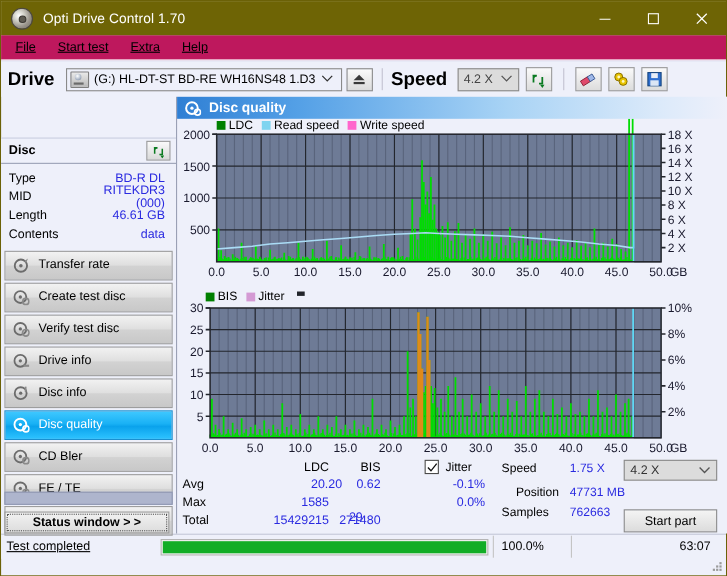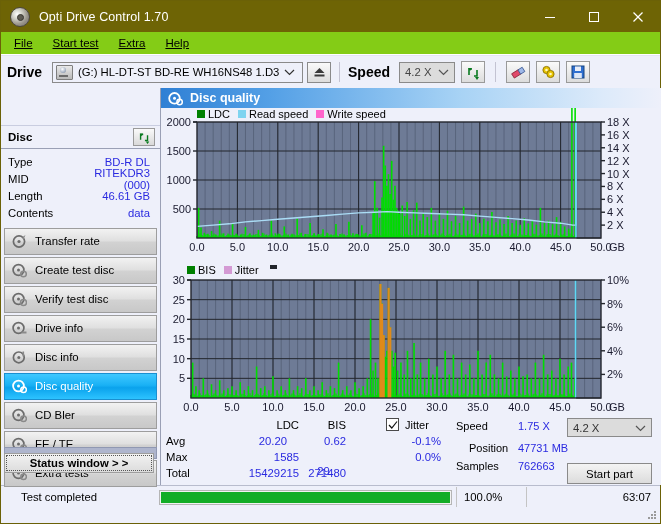--- a/index.html
+++ b/index.html
@@ -34,34 +34,34 @@
   .tb-title{color:#ffffff;font-size:12.5px;letter-spacing:.1px;}
   .tb-buttons{position:absolute;right:0;top:0;height:31px;display:flex;}
   .tb-btn{
     width:44px;height:31px;display:flex;align-items:center;justify-content:center;
     color:#ffffff;font-size:13px;line-height:1;
   }
   .tb-btn svg{display:block;}
 
   
   .menubar{
-    height:22px;background:#84cc16;display:flex;align-items:center;
+    height:22px;background:#be185d;display:flex;align-items:center;
     padding-left:7px;border-bottom:1px solid #ffffff;
   }
   .menu-item{
     font-size:11.5px;color:#000;padding:2px 10px 2px 6px;margin-right:4px;
   }
   .menu-item u{text-decoration:underline;}
 
   
   .drivebar{
     height:32px;background:#eef0fa;display:flex;align-items:center;
     padding:0 6px;border-top:1px solid #e3e5f3;
   }
-  .lbl{font-size:14px;color:#000;font-weight:bold;}
+  .lbl{font-size:17px;color:#000;font-weight:bold;}
   .drive-combo{
     margin-left:10px;height:21px;width:251px;background:#eef0fa;
     border:1px solid #8a8a8a;display:flex;align-items:center;
     box-sizing:border-box;
   }
   .drive-ico{
     width:15px;height:13px;margin-left:3px;margin-right:5px;flex:0 0 auto;
     background:linear-gradient(#e9e9e9,#b9b9b9);
     border:1px solid #7e7e7e;border-radius:1px;position:relative;
   }
@@ -129,21 +129,21 @@
     font-size:11.4px;color:#000;
   }
   .navbtn.active{
     background:linear-gradient(#3fc8ff 0%,#19b1f5 45%,#0aa2ec 55%,#2dc3ff 100%);
     border:1px solid #1a8fd0;color:#ffffff;
   }
   .navbtn .nav-ico{margin-right:8px;display:flex;}
   .nav-text{line-height:1;}
 
   .statuswin{
-    position:absolute;left:3px;bottom:12px;width:150px;height:20px;box-sizing:border-box;
+    position:absolute;left:3px;bottom:0;width:150px;height:20px;box-sizing:border-box;
     background:linear-gradient(#f2f2f2,#dcdcdc);border:1px solid #9d9d9d;
     display:flex;align-items:center;justify-content:center;
     font-size:11.3px;font-weight:bold;color:#000;
     outline:1px dotted #555;outline-offset:-3px;
   }
   .sidebar-filler{
     position:absolute;left:3px;right:3px;bottom:26px;height:10px;
     background:#aeb5cd;border:1px solid #9098b2;
   }
 
@@ -180,21 +180,21 @@
   .combo-sm{
     box-sizing:border-box;background:#dcdcdc;border:1px solid #8a8a8a;
     display:flex;align-items:center;padding-left:5px;font-size:11.3px;color:#333;
   }
 
   
   .statusbar{
     height:22px;border-top:1px solid #b8bccd;display:flex;align-items:center;
     background:#eef0fa;
   }
-  .sb-text{font-size:11.3px;color:#000;padding-left:20px;width:140px;}
+  .sb-text{font-size:11.3px;color:#000;padding-left:5px;width:140px;text-decoration:underline;}
   .pbar-outer{
     width:298px;height:15px;box-sizing:border-box;background:#f2f2f2;
     border:1px solid #b5b5b5;padding:1px;
   }
   .pbar-fill{height:100%;background:#12ad26;}
   .sb-cell{
     border-left:1px solid #c4c4c4;height:20px;display:flex;align-items:center;
     font-size:11.3px;color:#000;
   }
   .grip{
@@ -1658,21 +1658,21 @@
           </svg>
       </div>
 
       <div class="stats">
         <div class="stats-grid" style="left:0;top:0;width:330px;">
           <div style="position:relative;height:58px;">
             <div class="st-key" style="position:absolute;left:88px;top:1px;width:50px;text-align:right;">LDC</div>
             <div class="st-key" style="position:absolute;left:145px;top:1px;width:40px;text-align:right;">BIS</div>
 
             <div class="st-key" style="position:absolute;left:5px;top:17px;">Avg</div>
-            <div class="st-val" style="position:absolute;left:48px;top:17px;width:78px;text-align:right;">20.20</div>
+            <div class="st-val" style="position:absolute;left:72px;top:17px;width:78px;text-align:right;">20.20</div>
             <div class="st-val" style="position:absolute;left:140px;top:17px;width:45px;text-align:right;">0.62</div>
             <div class="st-val" style="position:absolute;left:230px;top:17px;width:50px;text-align:right;">-0.1%</div>
 
             <div class="st-key" style="position:absolute;left:5px;top:33px;">Max</div>
             <div class="st-val" style="position:absolute;left:60px;top:33px;width:78px;text-align:right;">1585</div>
             <div class="st-val" style="position:absolute;left:140px;top:47px;width:45px;text-align:center;">29</div>
             <div class="st-val" style="position:absolute;left:230px;top:33px;width:50px;text-align:right;">0.0%</div>
 
             <div class="st-key" style="position:absolute;left:5px;top:49px;">Total</div>
             <div class="st-val" style="position:absolute;left:60px;top:49px;width:78px;text-align:right;">15429215</div>

